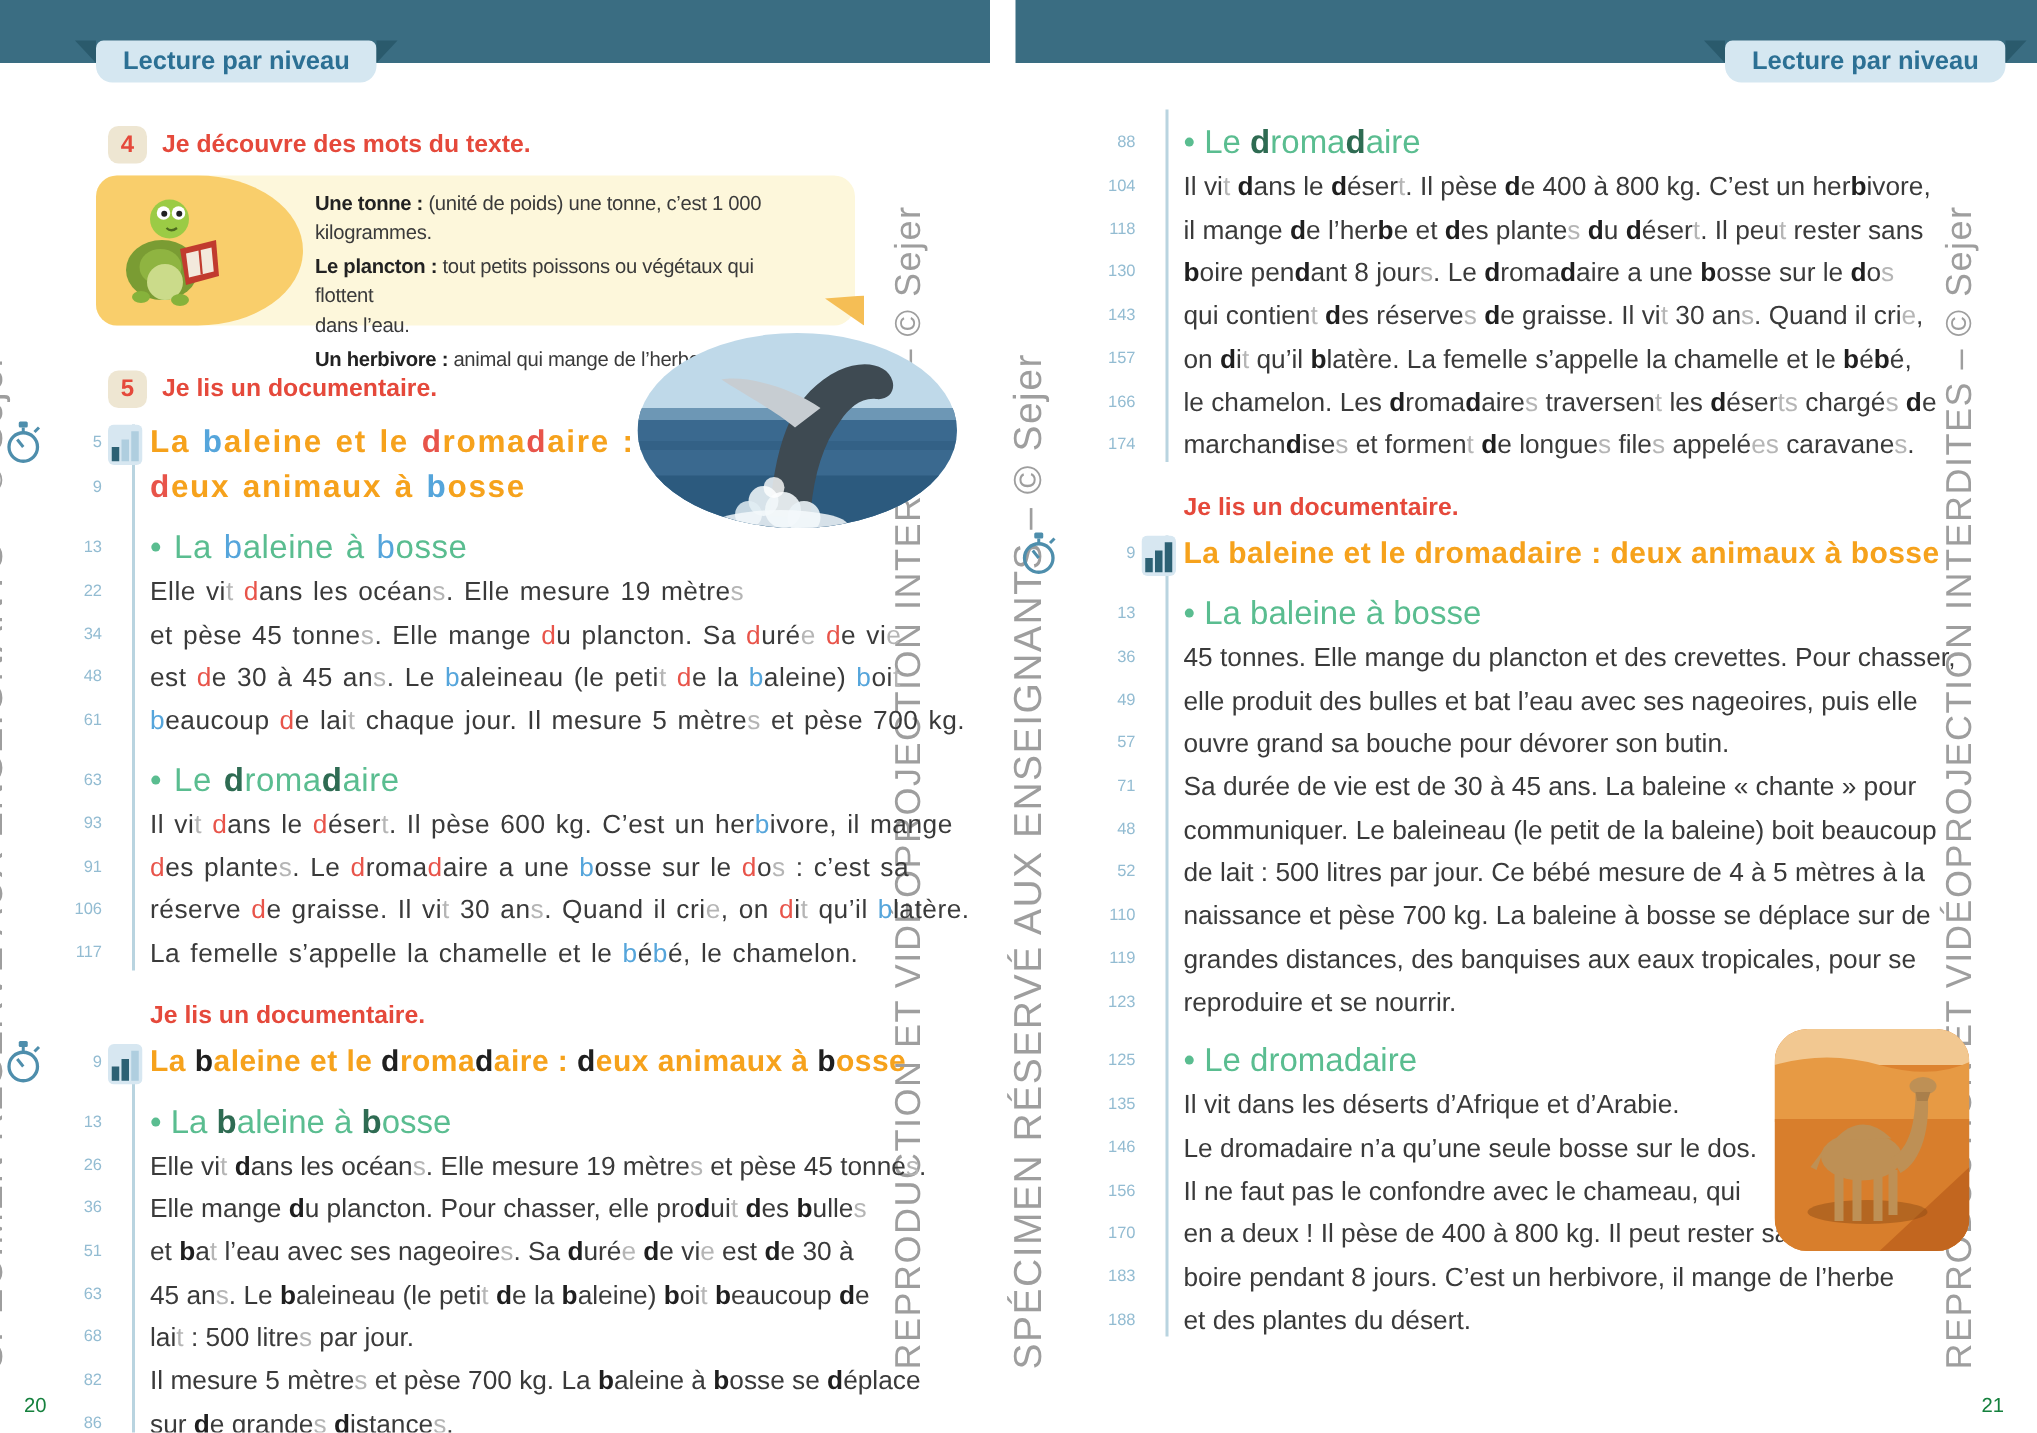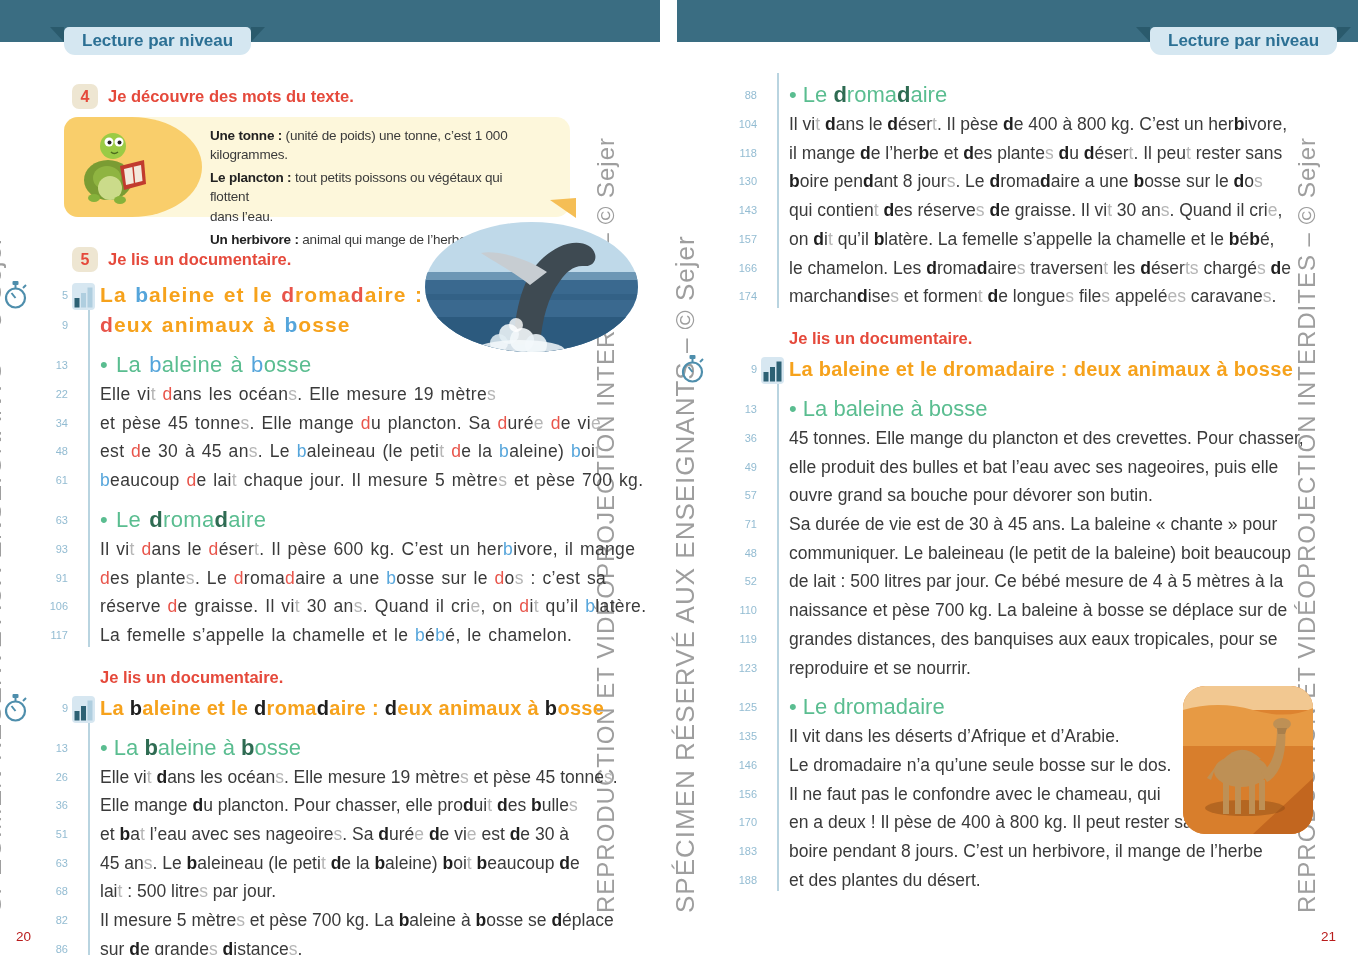--- a/index.html
+++ b/index.html
@@ -81,21 +81,21 @@
   
   .stopwatch{position:absolute;left:2px;top:0;z-index:3;}
   .lvlicon{position:absolute;left:72px;top:3px;z-index:3;}
   .page-right .lvlicon{left:84px;}
 
   
   .photo{position:absolute;z-index:4;}
   .whale-photo{left:425px;top:222px;}
   .camel-photo{left:506px;top:686px;border-radius:22px;overflow:hidden;width:130px;height:148px;}
 
-  .pageno{position:absolute;top:929px;font-size:13.5px;color:#b91c1c;z-index:3;}
+  .pageno{position:absolute;top:929px;font-size:13.5px;color:#15803d;z-index:3;}
   .page-left .pageno{left:16px;}
   .page-right .pageno{right:22px;}
 </style>
 </head>
 <body>
 
 <div class="spread">
 
   <div class="page page-left">
     <div class="topbar"></div>

